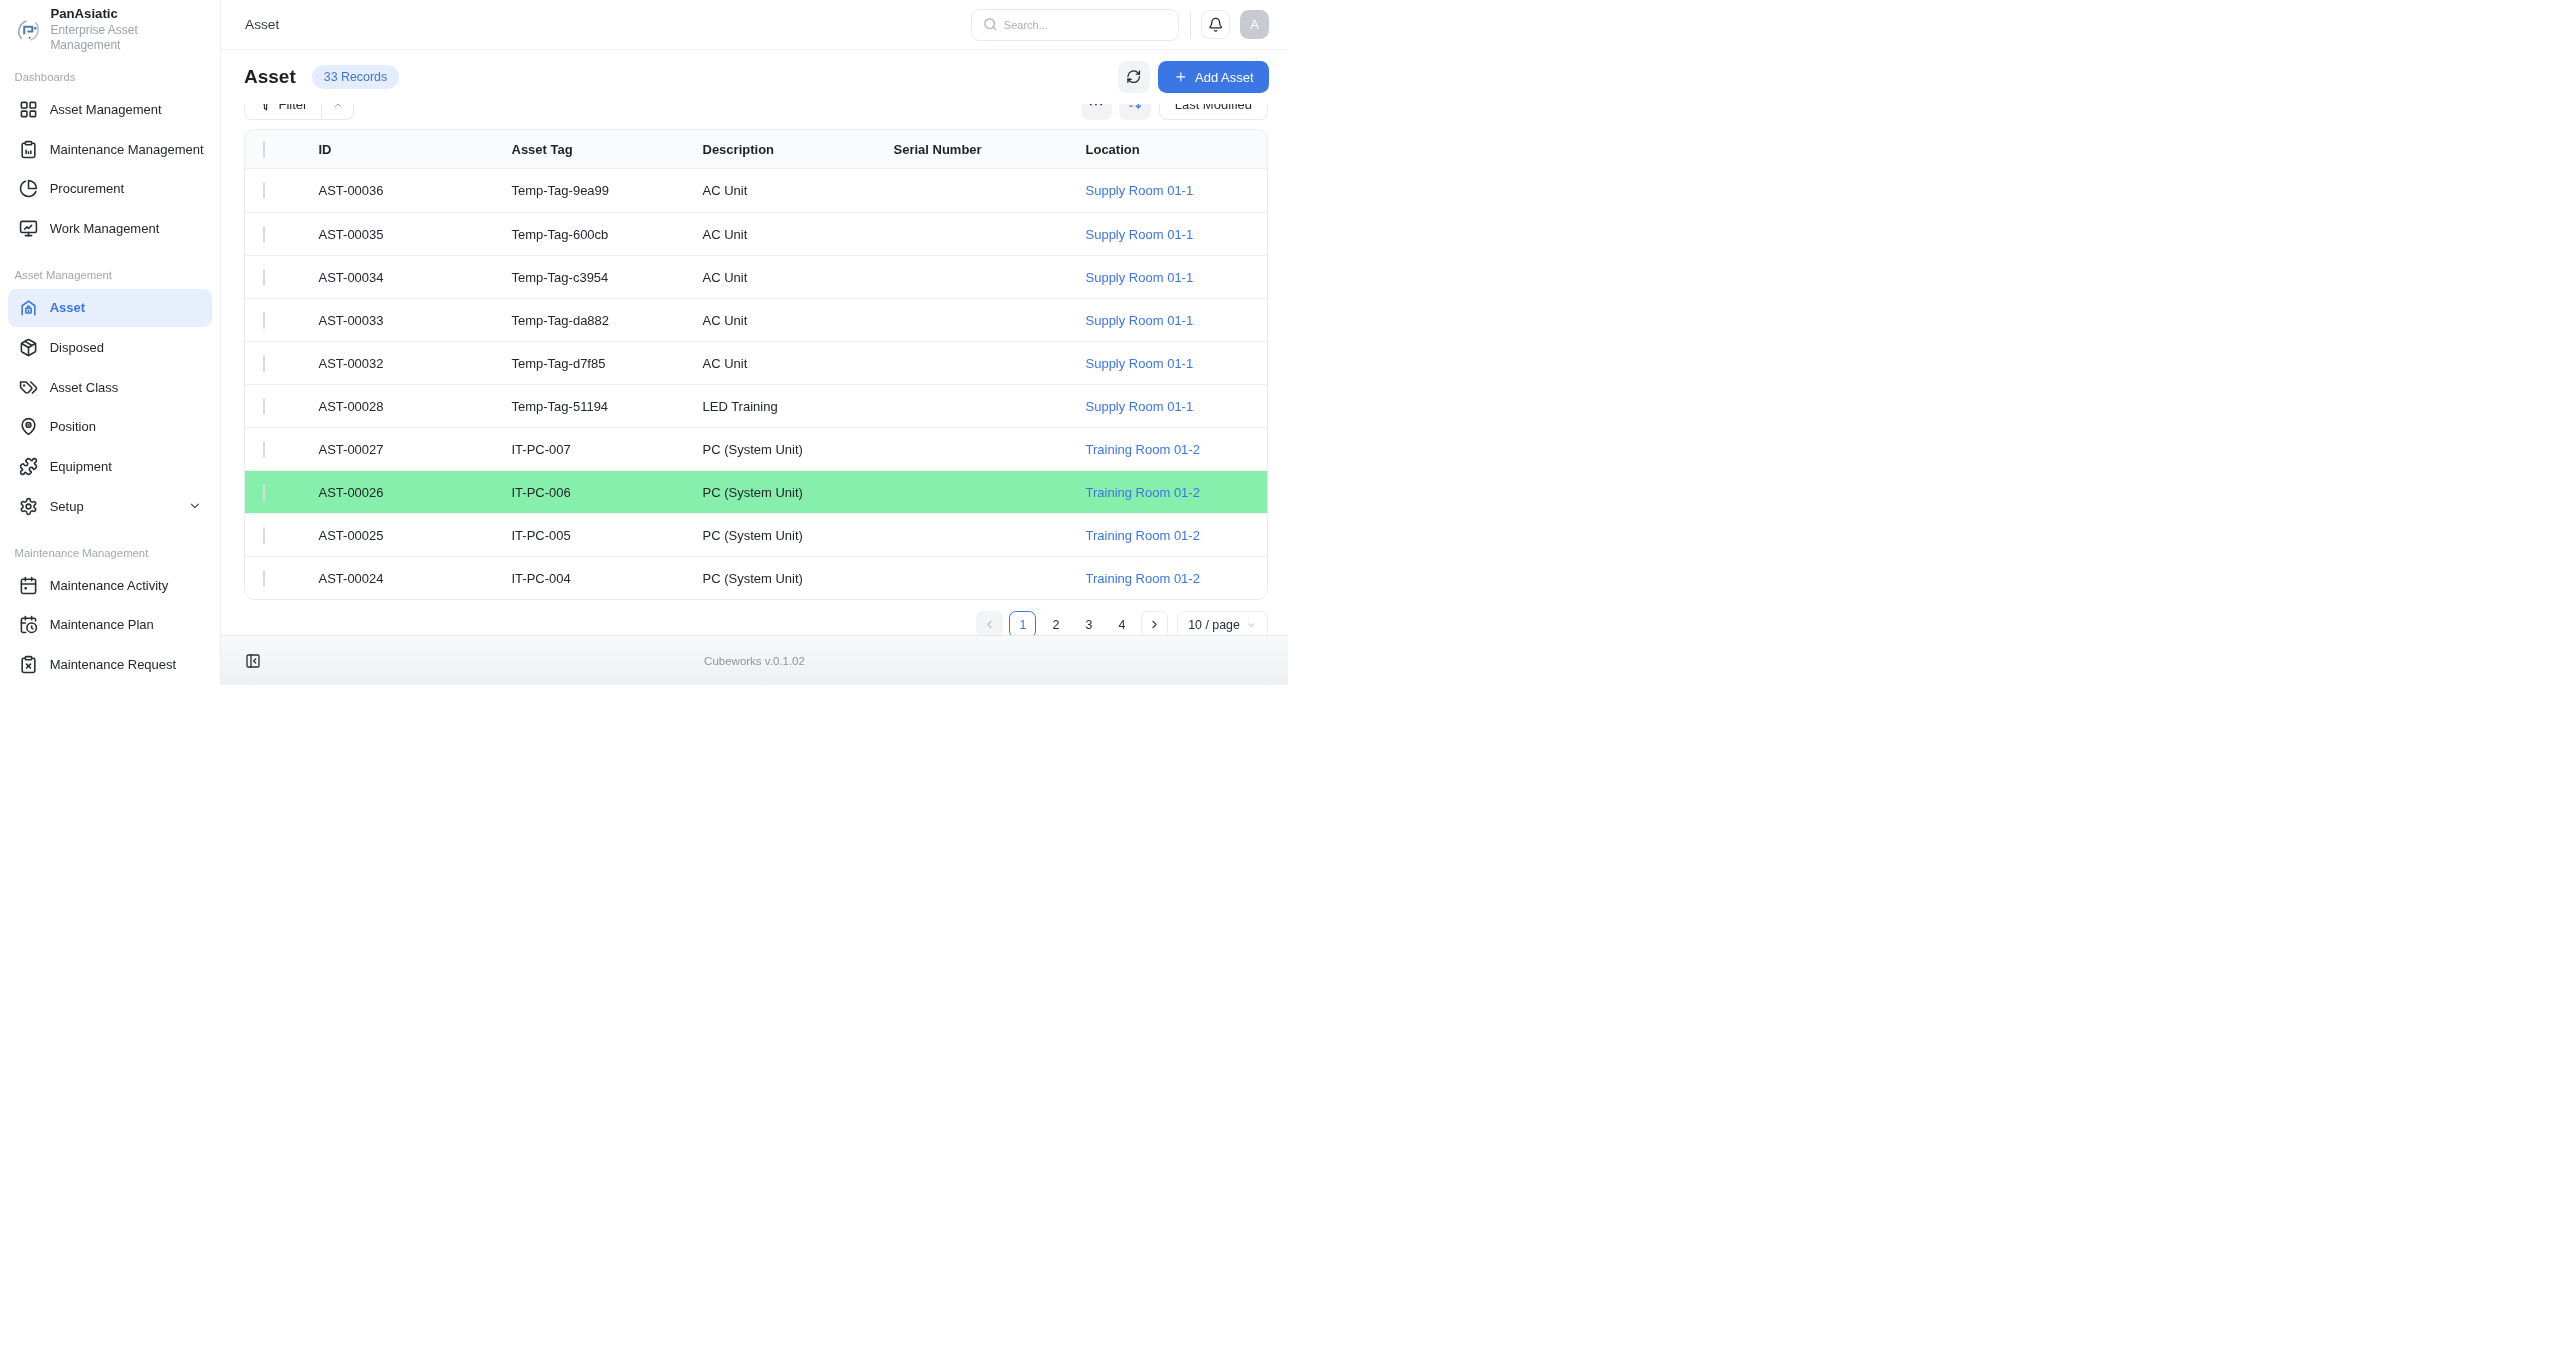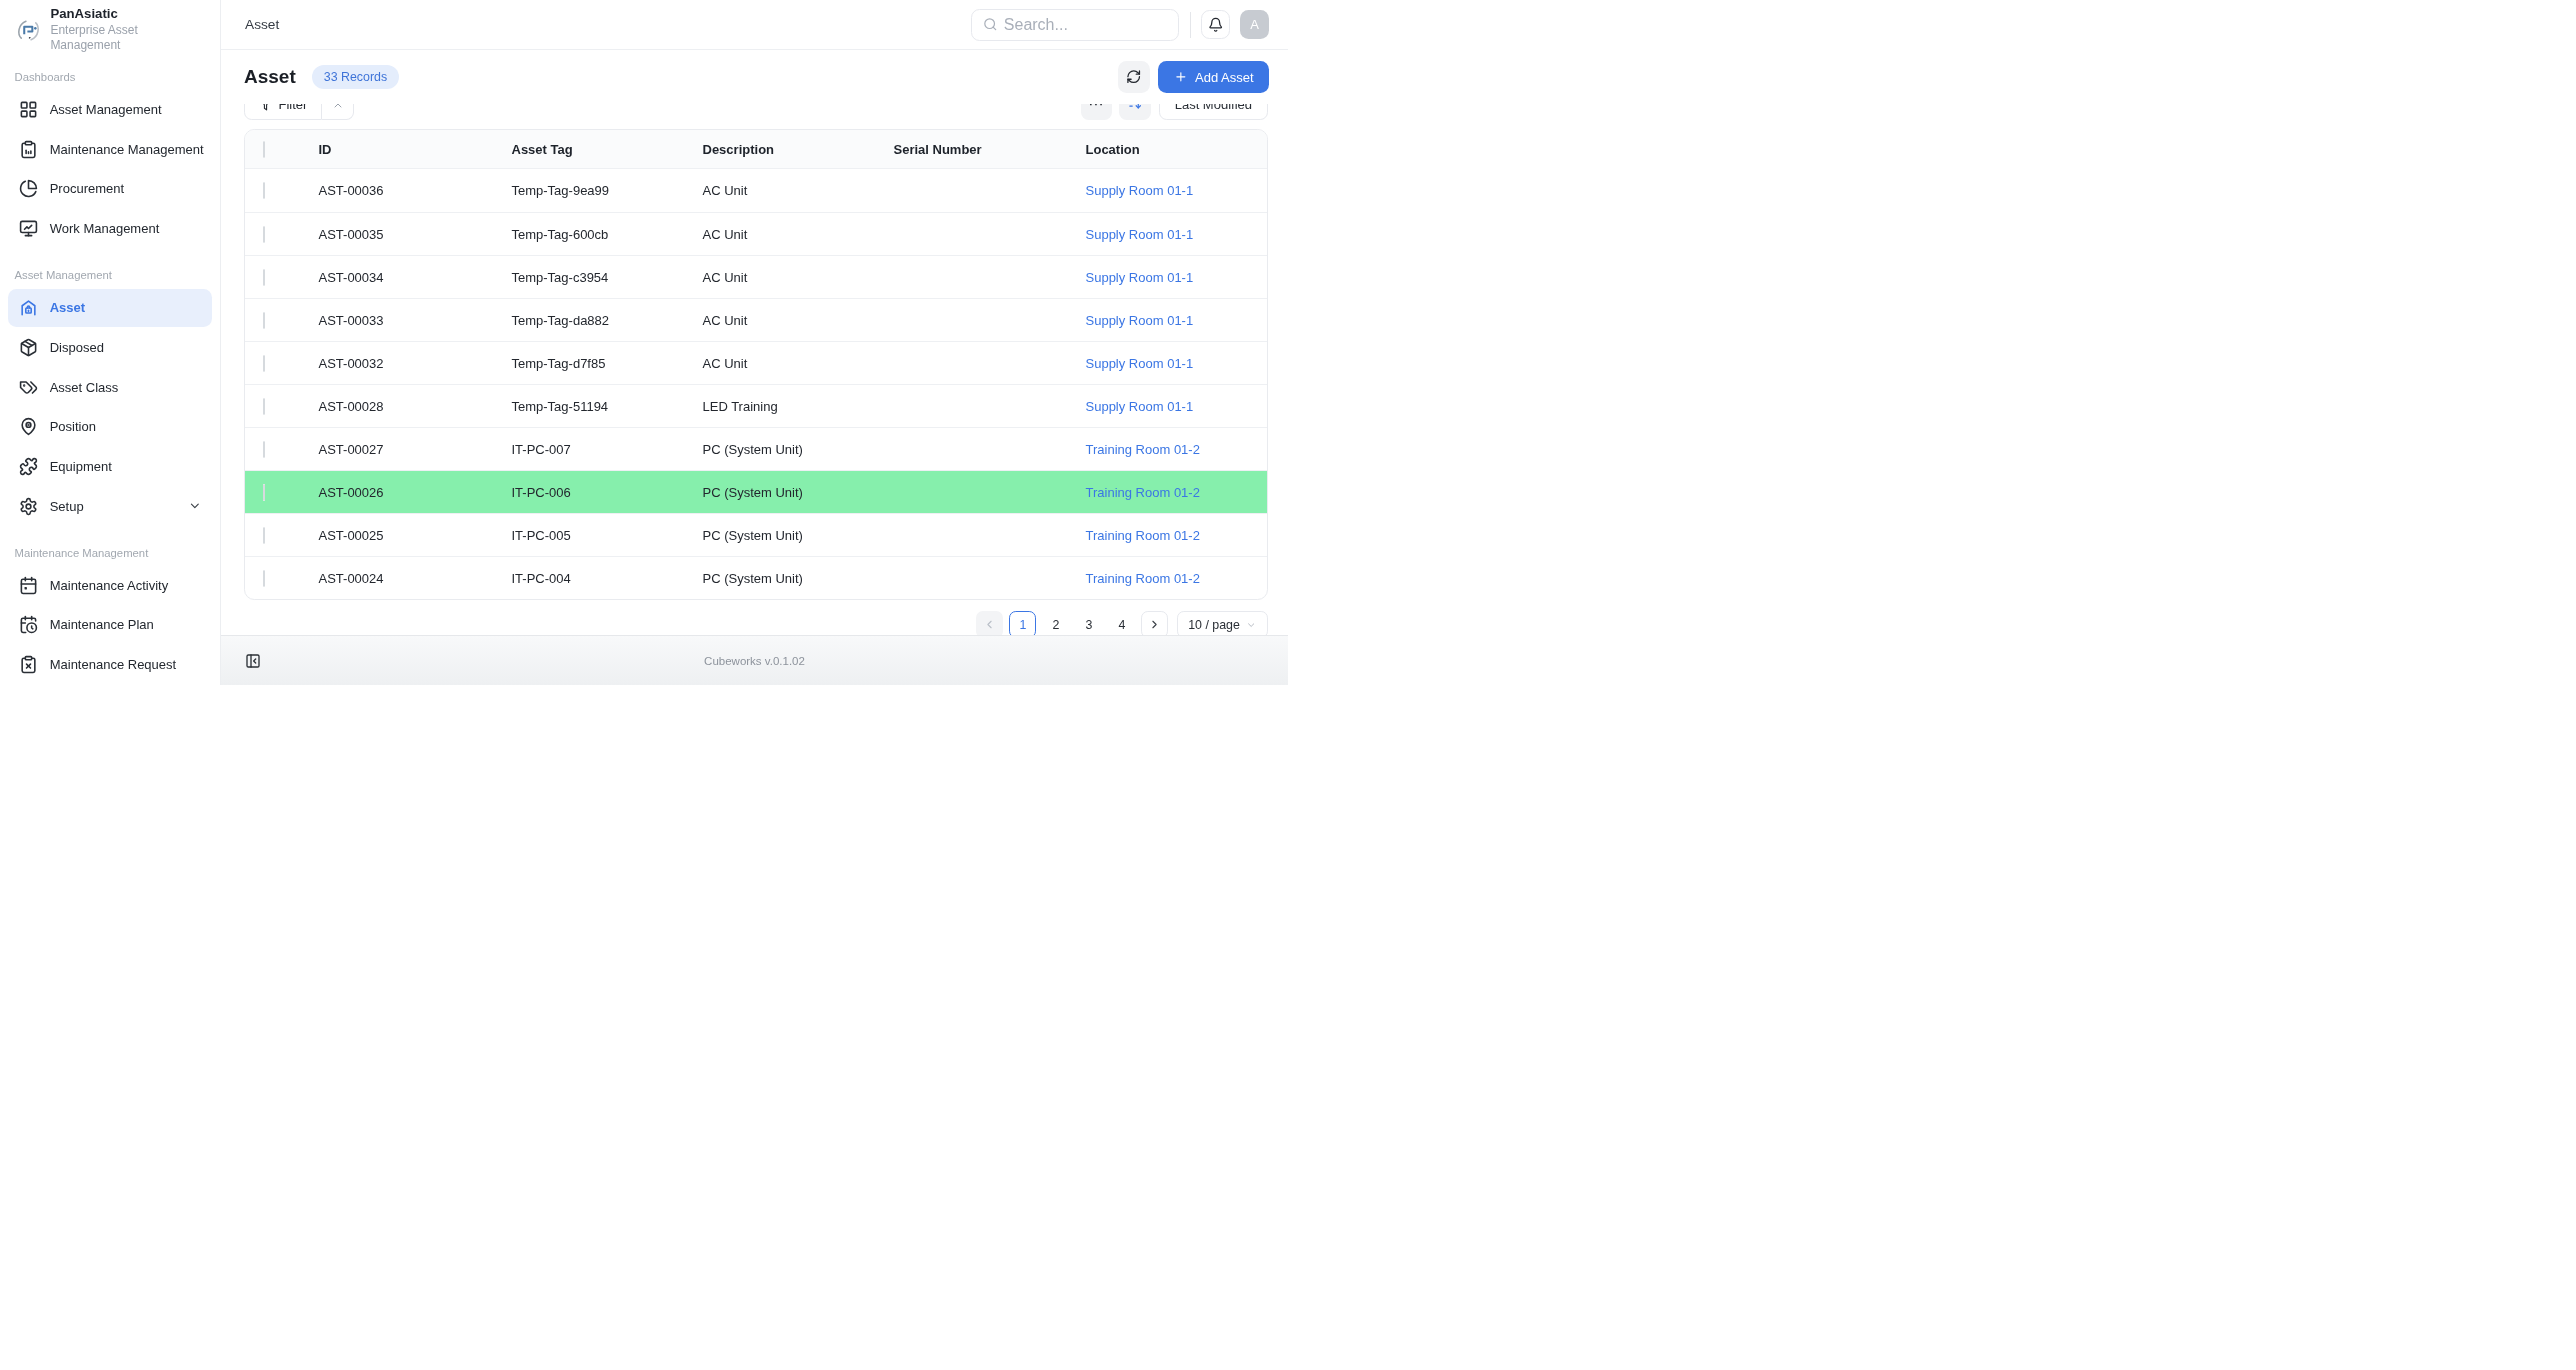--- a/index.html
+++ b/index.html
@@ -53,21 +53,21 @@
   }
   .breadcrumb { font-size:13.7px; color:#343a43; }
   .topbar-right { margin-left:auto; display:flex; align-items:center; gap:10.3px; }
   .search-box {
     width:208px; height:32px; border:0.9px solid var(--border); border-radius:8.5px;
     display:flex; align-items:center; gap:6.8px; padding:0 10.3px; background:#fff;
   }
   .search-box .icon { width:14.5px; height:14.5px; color:#a9afb9; }
   .search-box .icon svg { width:14.5px; height:14.5px; }
   .search-box input {
-    border:none; outline:none; font-size:16px; flex:1; min-width:0;
+    border:none; outline:none; font-size:11px; flex:1; min-width:0;
     font-family:"Liberation Sans", sans-serif; color:#ef4444;
   }
   .search-box input::placeholder { color:#a9afb9; }
   .topbar-divider { width:0.9px; height:26px; background:#e4e6ea; }
   .icon-btn-outline {
     width:29px; height:29px; border:0.9px solid var(--border); border-radius:8.5px;
     background:#fff; display:flex; align-items:center; justify-content:center;
     color:#23272e; cursor:pointer;
   }
   .icon-btn-outline svg { width:15.4px; height:15.4px; }

